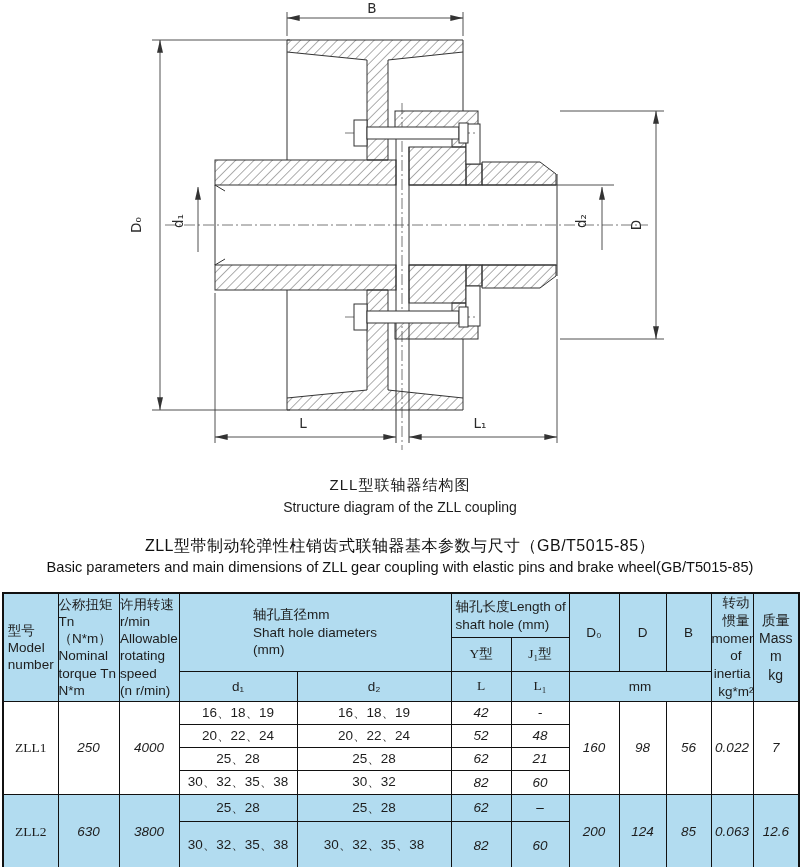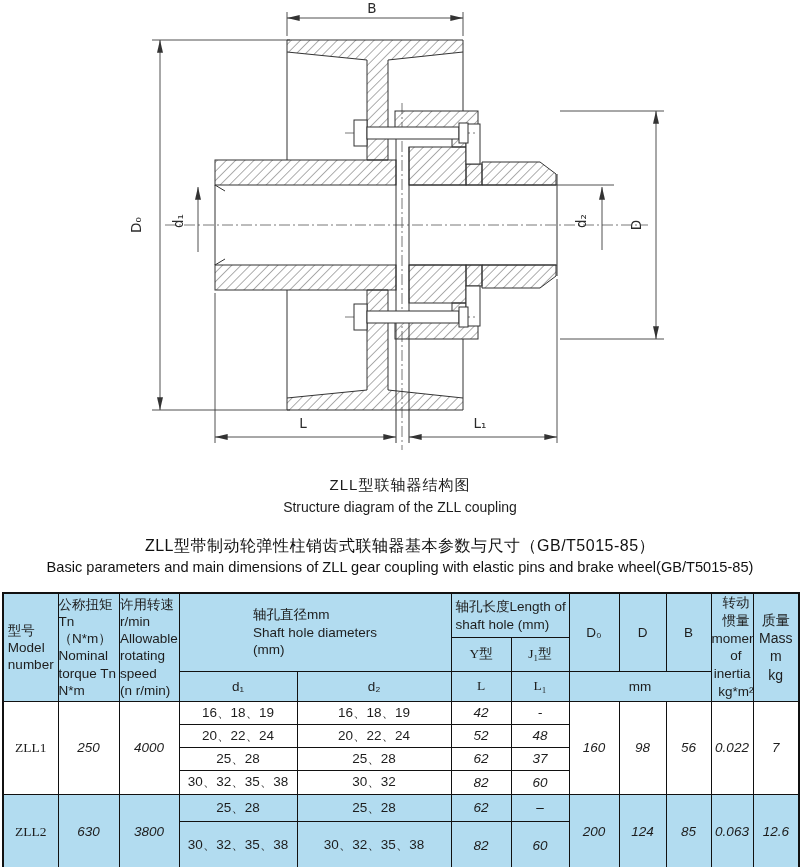--- a/index.html
+++ b/index.html
@@ -233,21 +233,21 @@
   <tr style="height:23px">
     <td class="dlist">20、22、24</td>
     <td class="dlist2">20、22、24</td>
     <td class="num">52</td>
     <td class="num">48</td>
   </tr>
   <tr style="height:23px">
     <td class="dlist">25、28</td>
     <td class="dlist2">25、28</td>
     <td class="num">62</td>
-    <td class="num">37</td>
+    <td class="num">21</td>
   </tr>
   <tr style="height:24px">
     <td class="dlist">30、32、35、38</td>
     <td class="dlist2">30、32</td>
     <td class="num">82</td>
     <td class="num">60</td>
   </tr>
 
   <tr style="height:27px">
     <td class="blue serif" rowspan="2">ZLL2</td>

